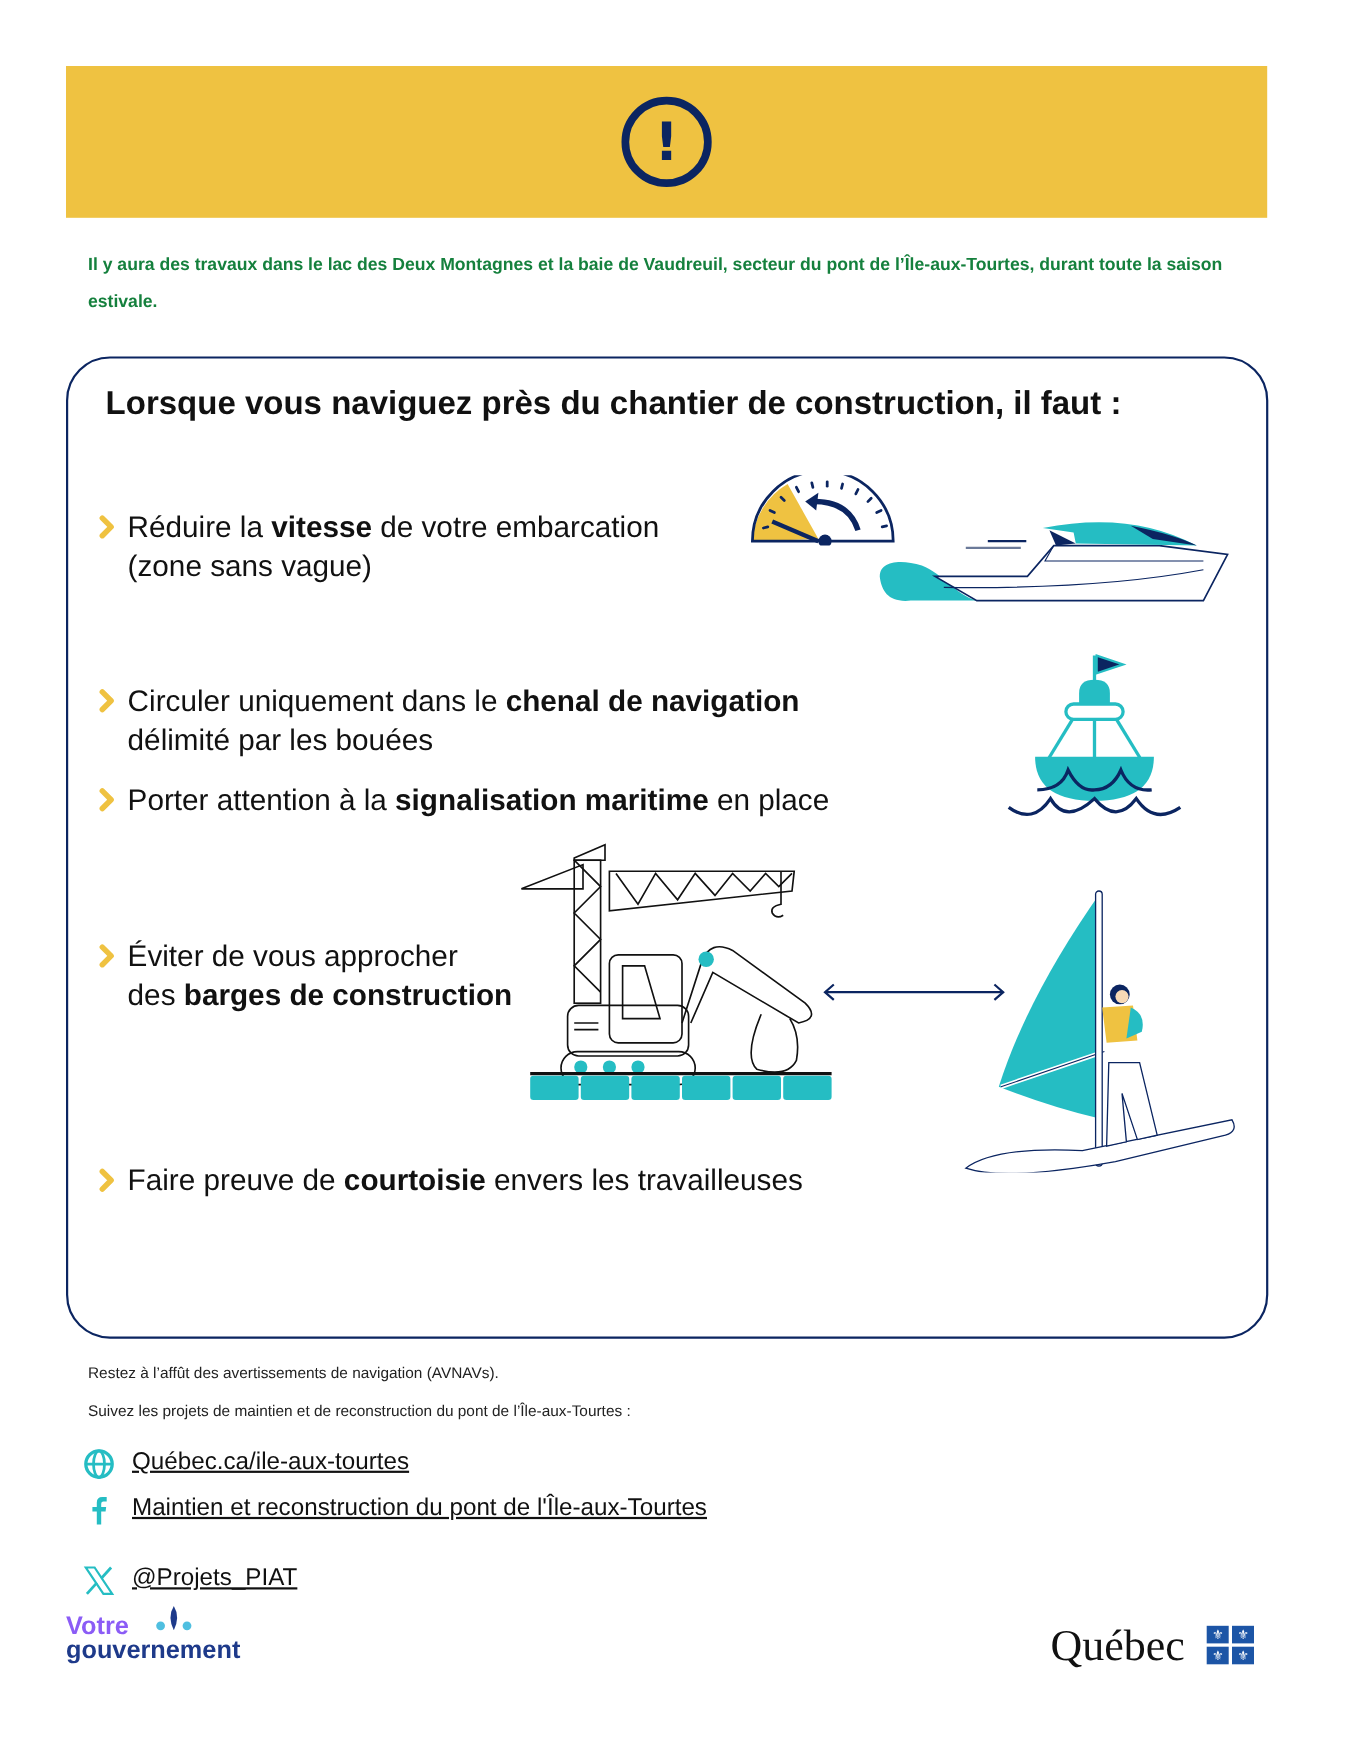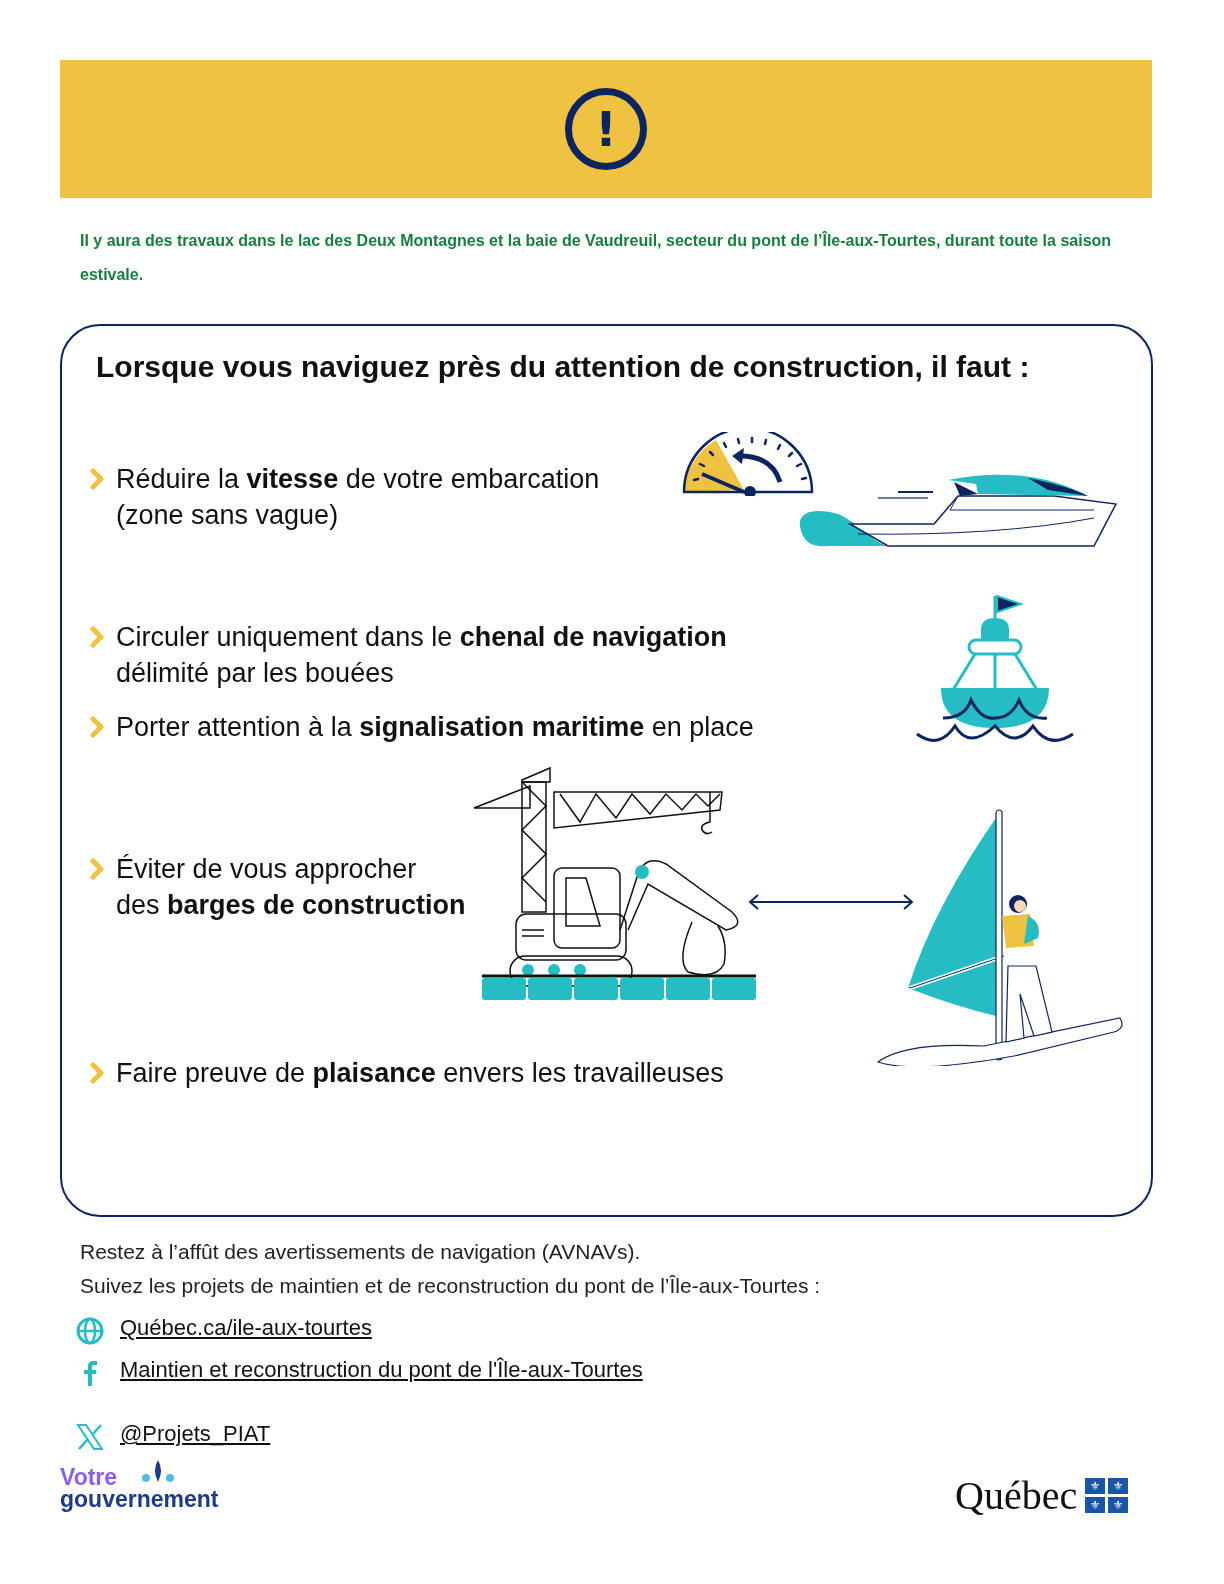--- a/index.html
+++ b/index.html
@@ -15,44 +15,44 @@
   .card { position: absolute; left: 60px; top: 324px; width: 1093px; height: 893px; border: 2px solid #0b2561; border-radius: 40px; }
   .card-title { position: absolute; left: 96px; top: 350px; font-weight: bold; font-size: 30px; color: #111; }
 
   .bullet { position: absolute; left: 90px; font-size: 27px; line-height: 36px; color: #111; }
   .bullet .chev { position: absolute; left: 0; top: 0; width: 18px; height: 36px; }
   .bullet .txt { display: block; margin-left: 26px; }
   .bullet b { font-weight: bold; margin-top: 40px; }
 
   .illus { position: absolute; }
 
-  .footer-text { position: absolute; left: 80px; font-size: 21px; color: #222; }
+  .footer-text { position: absolute; left: 80px; font-size: 14px; color: #222; }
   .link-row { position: absolute; left: 74px; display: flex; align-items: flex-start; gap: 14px; }
   .link-row .ic { width: 32px; height: 32px; display: flex; align-items: center; justify-content: center; }
   .link-row a { font-size: 22px; color: #111; text-decoration: underline; }
 
   .logo-votre { position: absolute; left: 60px; top: 1466px; line-height: 22px; font-weight: bold; }
   .logo-votre .l1 { color: #8b5cf6; font-size: 23px; display: block; }
   .logo-votre .l2 { color: #1e3a8a; font-size: 23px; display: block; font-weight: bold; }
-  .logo-quebec { position: absolute; left: 955px; top: 1472px; display: flex; align-items: center; gap: 8px; }
+  .logo-quebec { position: absolute; left: 955px; top: 1472px; display: flex; align-items: center; gap: 20px; }
   .logo-quebec .word { font-family: "Liberation Serif", serif; font-size: 40px; color: #111; }
   .flag { display: grid; grid-template-columns: 20px 20px; grid-template-rows: 16px 16px; gap: 3px; }
   .flag span { background: #1c55a6; color: #fff; font-size: 12px; display: flex; align-items: center; justify-content: center; }
 </style>
 </head>
 <body>
 
 <div class="banner">
   <div class="banner-icon">!</div>
 </div>
 
 <div class="intro">Il y aura des travaux dans le lac des Deux Montagnes et la baie de Vaudreuil, secteur du pont de l’Île-aux-Tourtes, durant toute la saison estivale.</div>
 
 <div class="card"></div>
-<div class="card-title">Lorsque vous naviguez près du attention de construction, il faut :</div>
+<div class="card-title">Lorsque vous naviguez près du chantier de construction, il faut :</div>
 
 <div class="bullet" style="top:461px;">
   <svg class="chev" viewBox="0 0 18 36">
       <path d="M3 10 L11 18 L3 26" stroke="#efc241" stroke-width="5" fill="none" stroke-linecap="round" stroke-linejoin="round"></path>
     </svg>
   <span class="txt"><span>Réduire la </span><b>vitesse</b><span> de votre embarcation</span></span>
   <span class="txt">(zone sans vague)</span>
 </div>
 
 <div class="bullet" style="top:619px;">
@@ -75,21 +75,21 @@
       <path d="M3 10 L11 18 L3 26" stroke="#efc241" stroke-width="5" fill="none" stroke-linecap="round" stroke-linejoin="round"></path>
     </svg>
   <span class="txt">Éviter de vous approcher</span>
   <span class="txt"><span>des </span><b>barges de construction</b></span>
 </div>
 
 <div class="bullet" style="top:1055px;">
   <svg class="chev" viewBox="0 0 18 36">
       <path d="M3 10 L11 18 L3 26" stroke="#efc241" stroke-width="5" fill="none" stroke-linecap="round" stroke-linejoin="round"></path>
     </svg>
-  <span class="txt"><span>Faire preuve de </span><b>plaisance</b><span> envers les travailleuses</span></span>
+  <span class="txt"><span>Faire preuve de </span><b>courtoisie</b><span> envers les travailleuses</span></span>
 </div>
 
 <svg class="illus" style="left:680px;top:432px;" width="136" height="64" viewBox="0 0 136 64">
   <path d="M4 60 A64 64 0 0 1 36 8 L64 58 Z" fill="#efc241"></path>
   <path d="M4 60 A64 64 0 0 1 132 60 Z" fill="none" stroke="#0b2561" stroke-width="2.5"></path>
   <g stroke="#0b2561" stroke-width="2.5" stroke-linecap="round">
     <line x1="14" y1="48" x2="18" y2="47"></line>
       <line x1="20" y1="32" x2="24" y2="34"></line>
       <line x1="30" y1="20" x2="33" y2="23"></line>
     <line x1="44" y1="11" x2="46" y2="15"></line>

